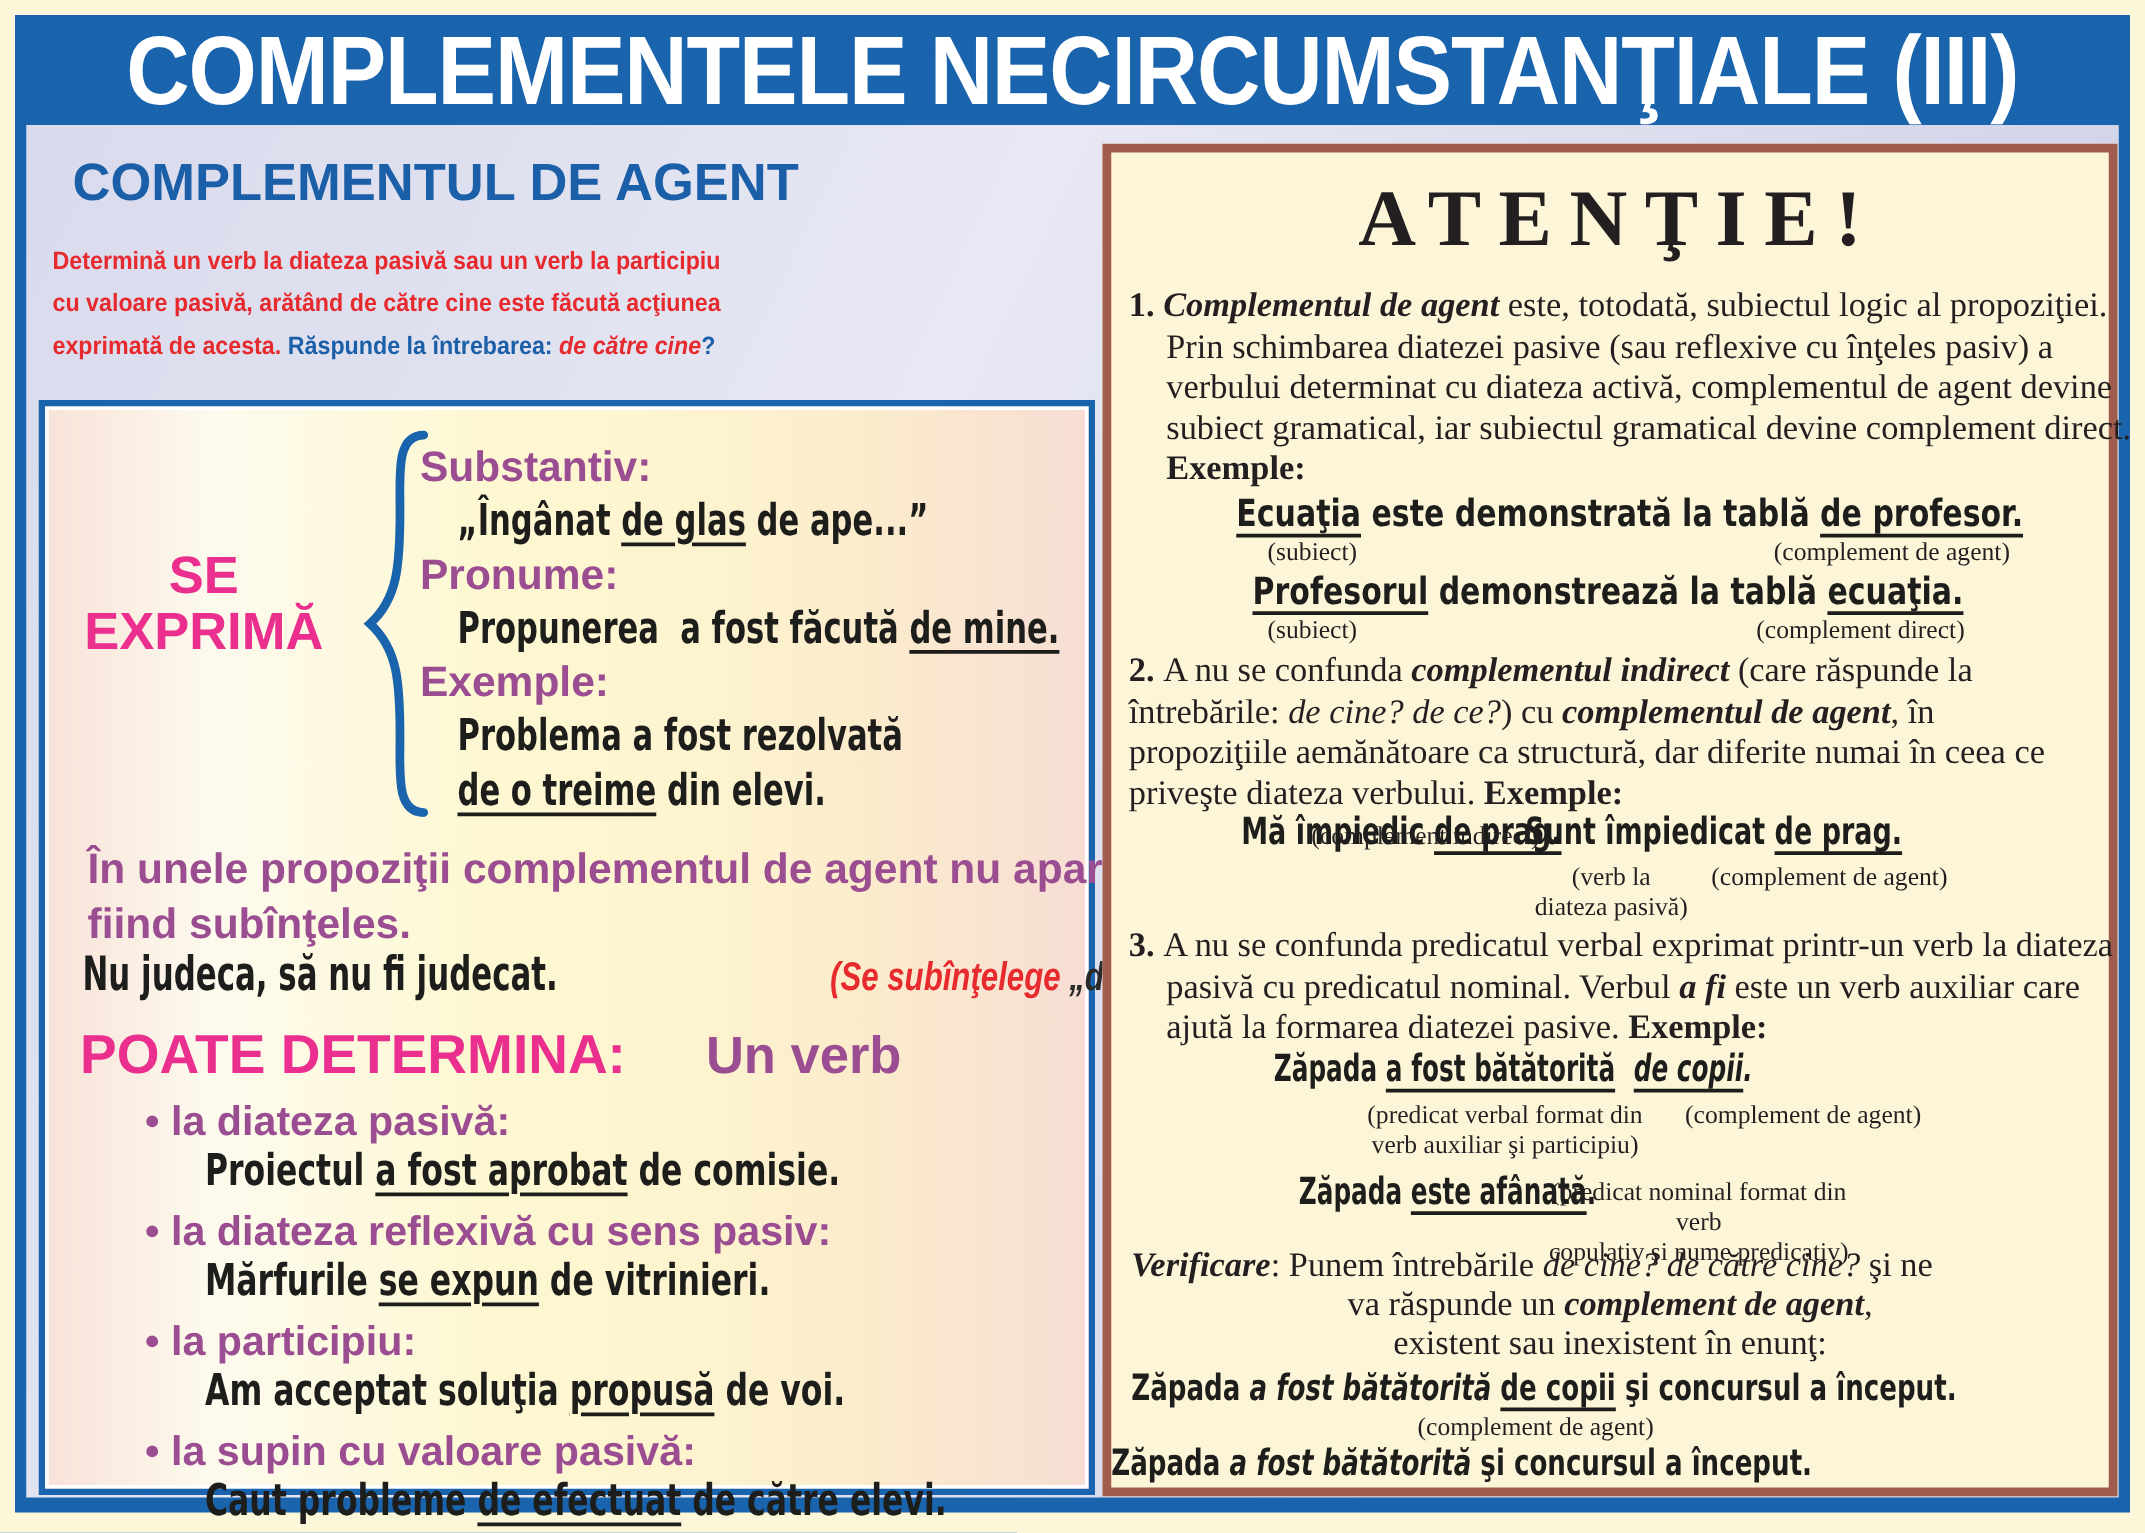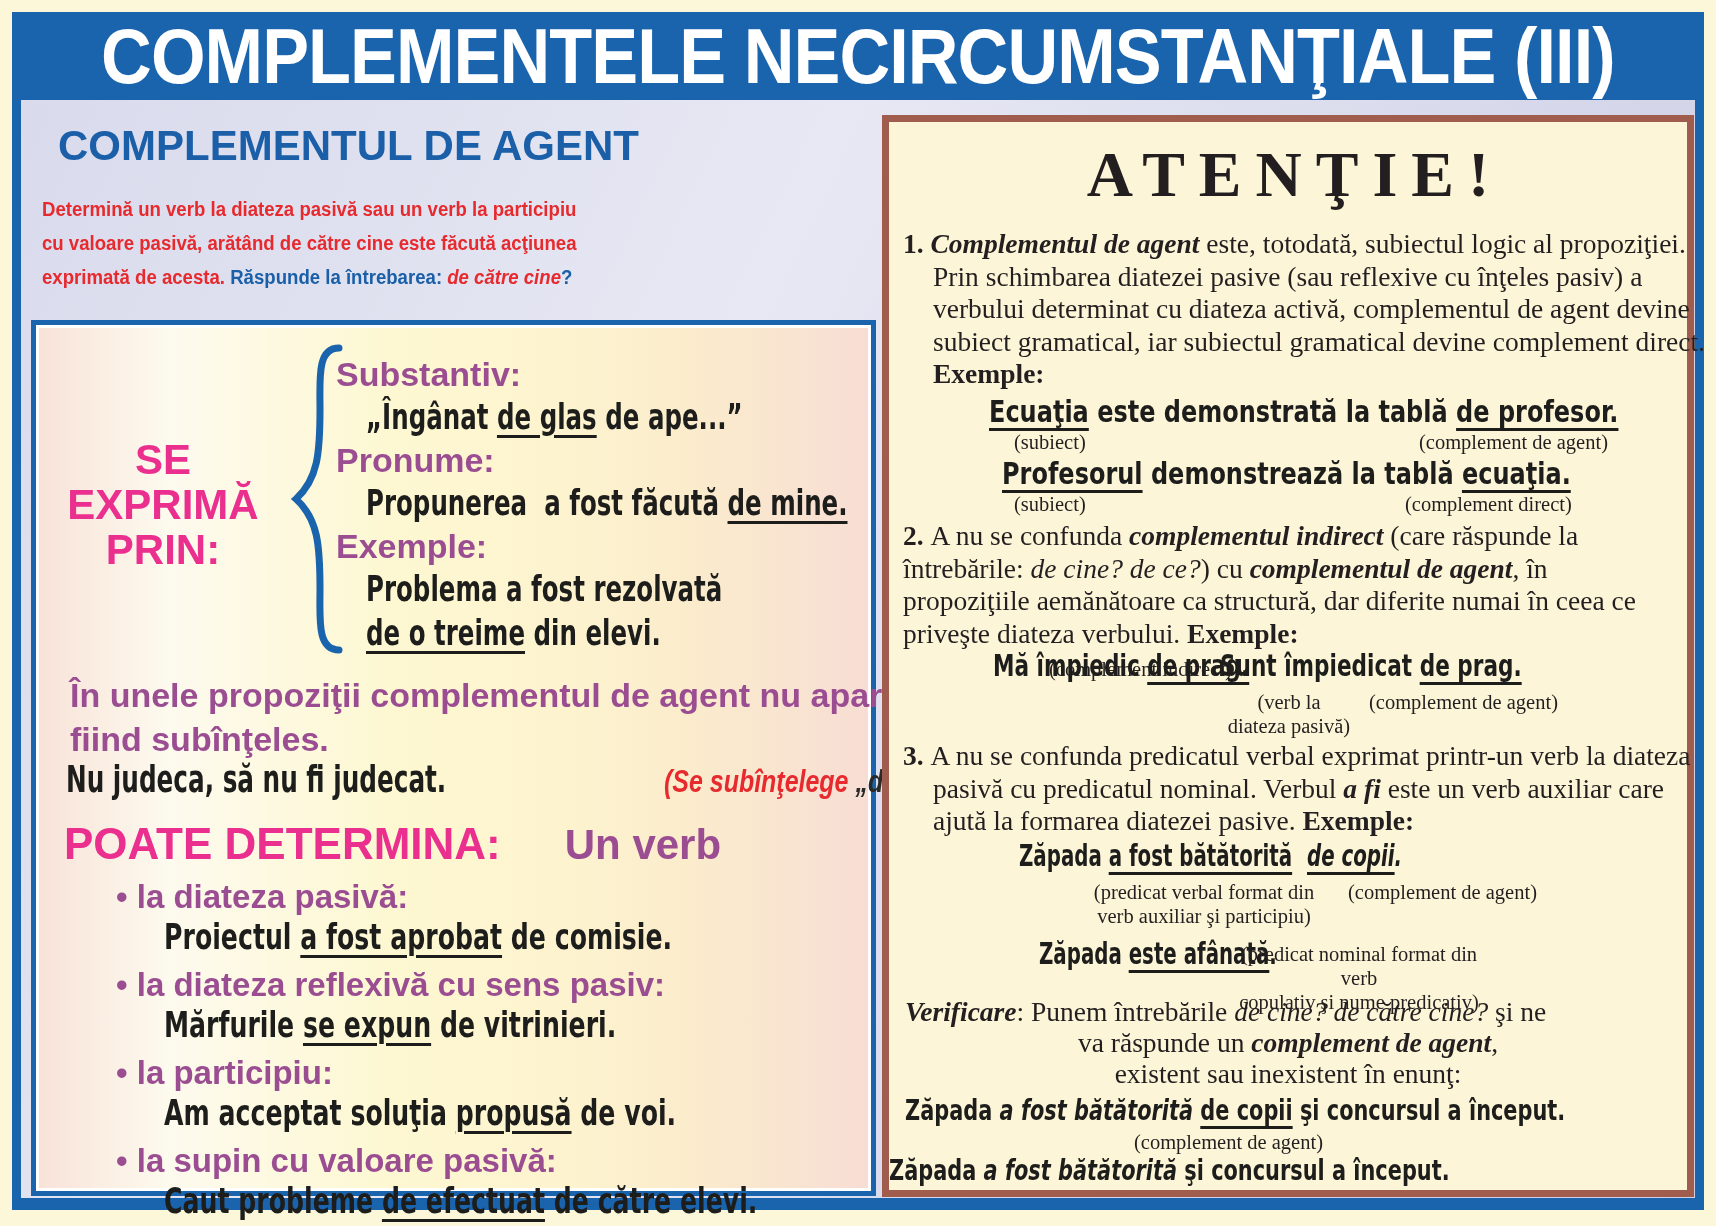--- a/index.html
+++ b/index.html
@@ -85,21 +85,20 @@
     <span class="line"><span class="red">exprimată de acesta. </span><span class="blue">Răspunde la întrebarea: </span><span class="redi">de către cine</span><span class="blue">?</span></span>
   </div>
 
   <div class="lbox">
     <svg class="brace" viewBox="0 0 60 312">
       <path d="M54,5 C32,5 35,35 35,66 C35,110 33,136 11,156 C33,176 35,202 35,246 C35,277 32,307 54,307" fill="none" stroke="#1a64ad" stroke-width="7" stroke-linecap="round"></path>
     </svg>
     <div class="se">
       <div>SE</div>
       <div>EXPRIMĂ</div>
-      <div>PRIN:</div>
     </div>
     <div class="items">
       <div class="plabel">Substantiv:</div>
       <div class="ind"><span class="hand hs"><span>„Îngânat </span><span class="u">de glas</span><span> de ape...”</span></span></div>
       <div class="plabel">Pronume:</div>
       <div class="ind"><span class="hand hs"><span>Propunerea &nbsp;a fost făcută </span><span class="u">de mine.</span></span></div>
       <div class="plabel">Exemple:</div>
       <div class="ind"><span class="hand hs">Problema a fost rezolvată</span></div>
       <div class="ind"><span class="hand hs"><span class="u">de o treime</span><span> din elevi.</span></span></div>
     </div>

